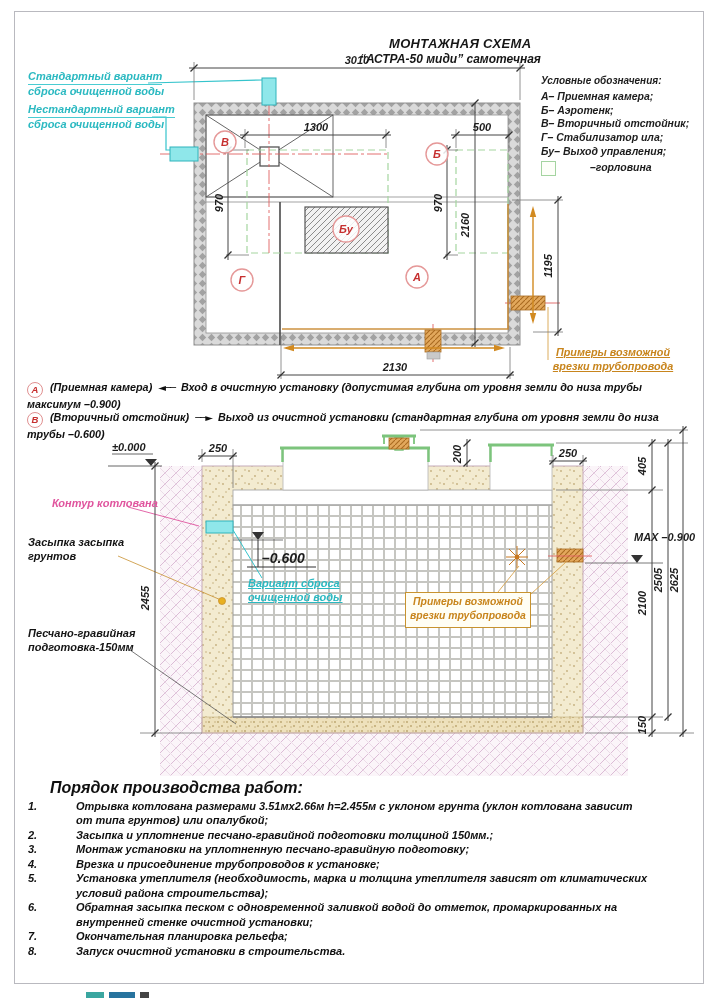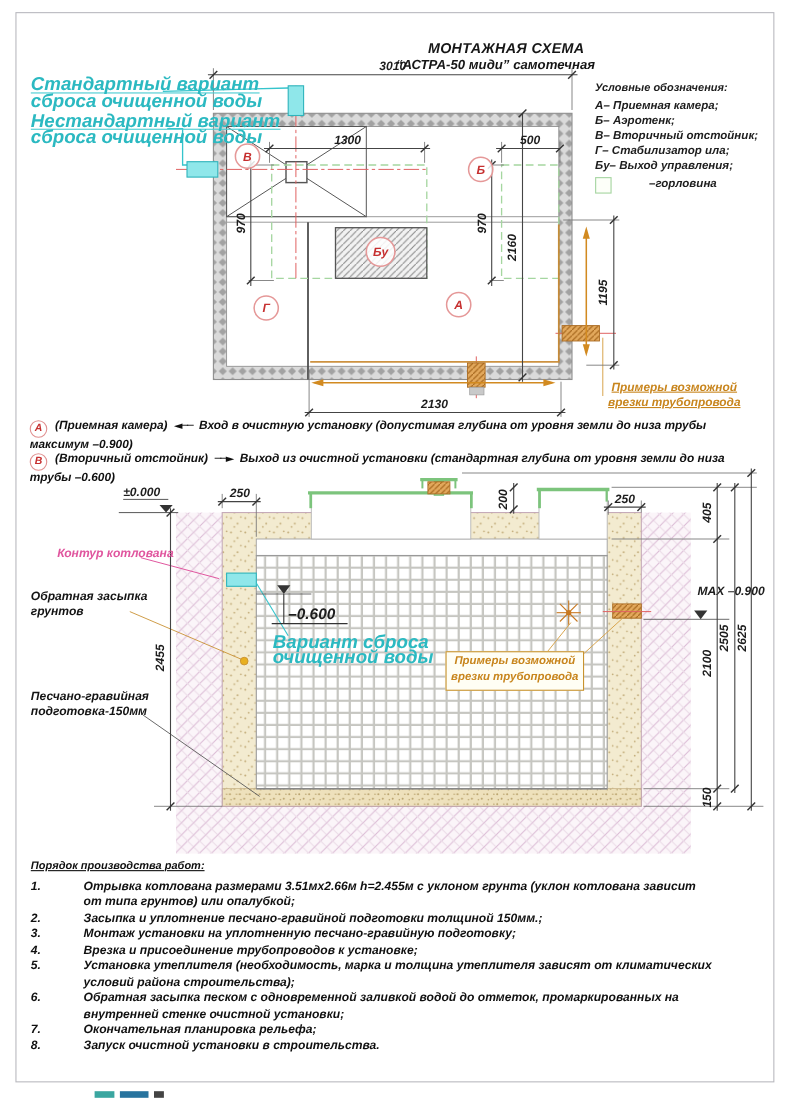--- a/index.html
+++ b/index.html
@@ -11,44 +11,44 @@
   
   .title{left:178px;top:36px;width:540px;text-align:left;color:#161616;}
   .title .l1{font-size:13px;letter-spacing:.3px;margin-left:211px;}
   .title .l2{font-size:12px;margin-left:182px;margin-top:1px;}
   
   .legend{left:541px;top:74px;width:160px;color:#1d1d1d;font-size:10.5px;line-height:13.8px;}
   .legend .hdr{font-size:10px;margin-bottom:2px;}
   .legend .sym-row{display:flex;align-items:center;margin-top:2px;gap:28px;}
   .legend .neck{width:13px;height:13px;border:1.5px solid #a4d4a0;margin-right:6px;background:#fdfff9;}
   
-  .cy{color:#2bb9c1;font-size:17px;line-height:13.5px;}
+  .cy{color:#2bb9c1;font-size:11px;line-height:13.5px;}
   .cy .u{border-bottom:1.4px solid #49ccd2;padding-bottom:0px;display:inline-block;}
   .lbl-std{left:28px;top:70px;}
   .lbl-nonstd{left:28px;top:103px;}
   
   .notes{left:27px;top:381px;width:640px;color:#101010;font-size:10.8px;line-height:12.6px;}
   .marker{display:inline-flex;align-items:center;justify-content:center;width:14px;height:14px;
           border:1.3px solid #e09090;border-radius:50%;color:#c62f2f;font-size:9.5px;
           margin-right:4px;vertical-align:-2px;background:#fff;}
   .arrow-glyph{font-family:"DejaVu Sans",sans-serif;font-size:10px;letter-spacing:-1px;padding:0 3px;}
   
   .lbl-contour{left:28px;top:497px;color:#e0559e;font-size:11px;margin-left:24px;}
   .lbl-backfill{left:28px;top:536px;color:#141414;font-size:11px;line-height:13.5px;}
   .lbl-base{left:28px;top:627px;color:#141414;font-size:11px;line-height:13.5px;}
-  .lbl-sec-cyan{left:248px;top:577px;line-height:13.5px;}
+  .lbl-sec-cyan{left:248px;top:577px;line-height:13.5px;text-decoration:underline;}
   
   .org{color:#c8851d;}
   .lbl-tap-plan{left:548px;top:346px;width:130px;font-size:10.8px;line-height:13.5px;text-align:center;}
   .lbl-tap-plan span{text-decoration:underline;}
   .tap-box{left:405px;top:592px;width:124px;height:32px;border:1.5px solid #c8932f;background:#fffef4;
            font-size:10.4px;line-height:14px;text-align:center;padding-top:2px;}
   
   .worklist{left:28px;top:781px;width:664px;color:#101010;font-size:11px;line-height:14.5px;}
-  .worklist .hdr{text-decoration:underline;font-size:10px;margin-bottom:3px;}
+  .worklist .hdr{font-size:16px;margin-bottom:3px;margin-left:22px;}
   .wrow{display:flex;}
   .wnum{width:48px;flex:none;}
   .wtxt{white-space:pre-line;}
   
   .wm{left:86px;top:992px;height:6px;display:flex;gap:5px;}
   .wm i{display:block;height:6px;}
   
   svg text{font-family:"Liberation Sans",sans-serif;font-style:italic;font-weight:bold;fill:#1d1d1d;}
   .dimtxt{font-size:11px;}
   .lvltxt{font-size:11px;}
@@ -395,21 +395,21 @@
     <span class="marker">В</span>
     <span>(Вторичный отстойник)</span>
     <span class="arrow-glyph">──►</span>
     <span>Выход из очистной установки (стандартная глубина от уровня земли до низа</span>
   </div>
   <div>трубы –0.600)</div>
 </div>
 
 <div class="abs ital lbl-contour">Контур котлована</div>
 <div class="abs ital lbl-backfill">
-  <span>Обратная засыпка</span><br>
+  <span>Засыпка засыпка</span><br>
   <span>грунтов</span>
 </div>
 <div class="abs ital lbl-base">
   <span>Песчано-гравийная</span><br>
   <span>подготовка-150мм</span>
 </div>
 <div class="abs cy ital lbl-sec-cyan">
   <span>Вариант сброса</span><br>
   <span>очищенной воды</span>
 </div>

